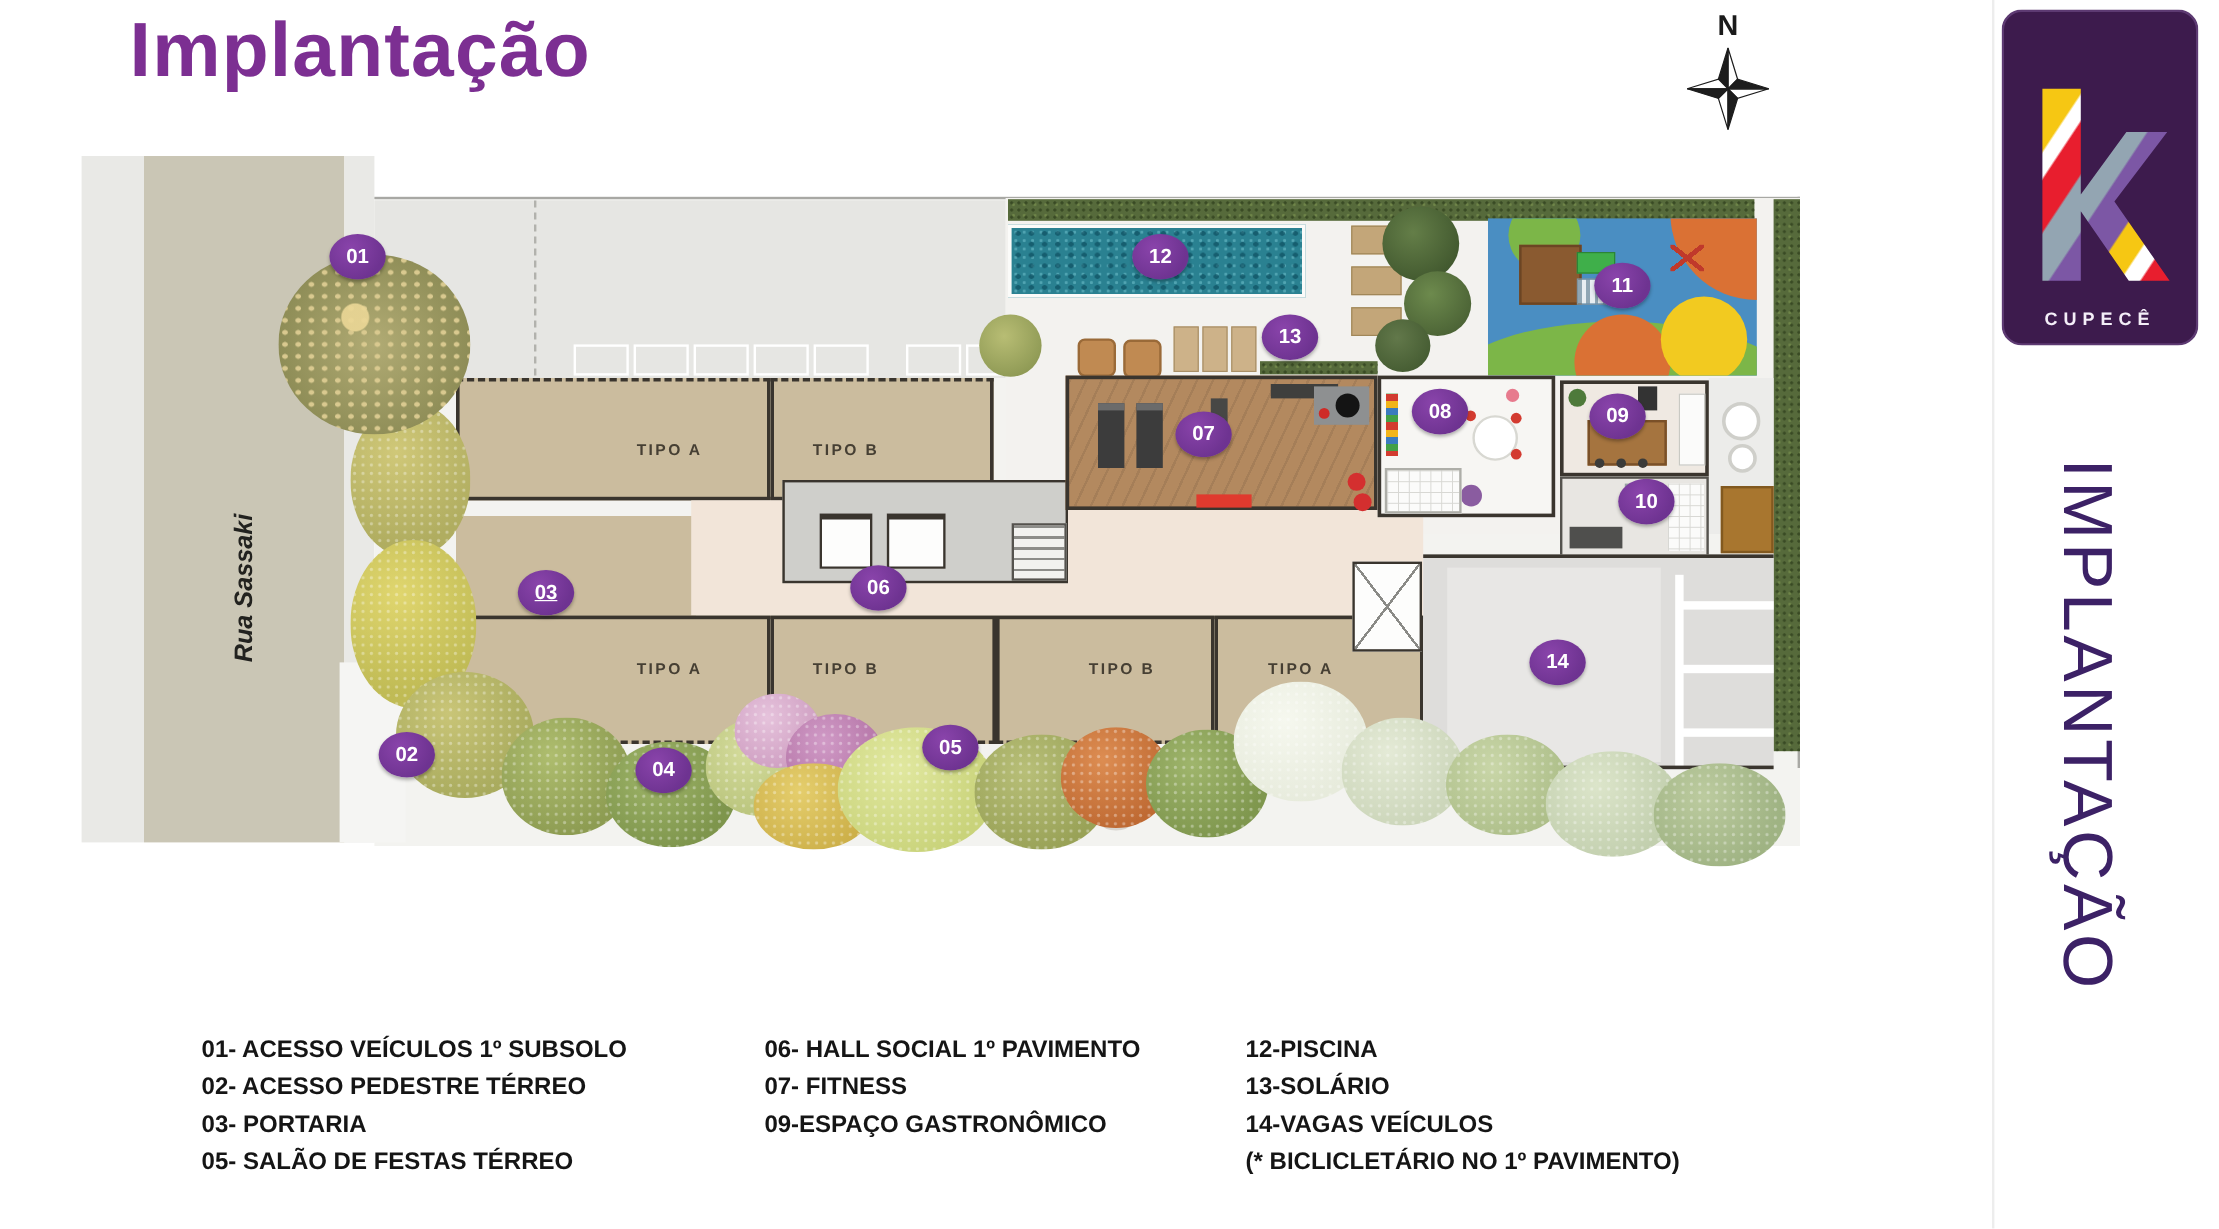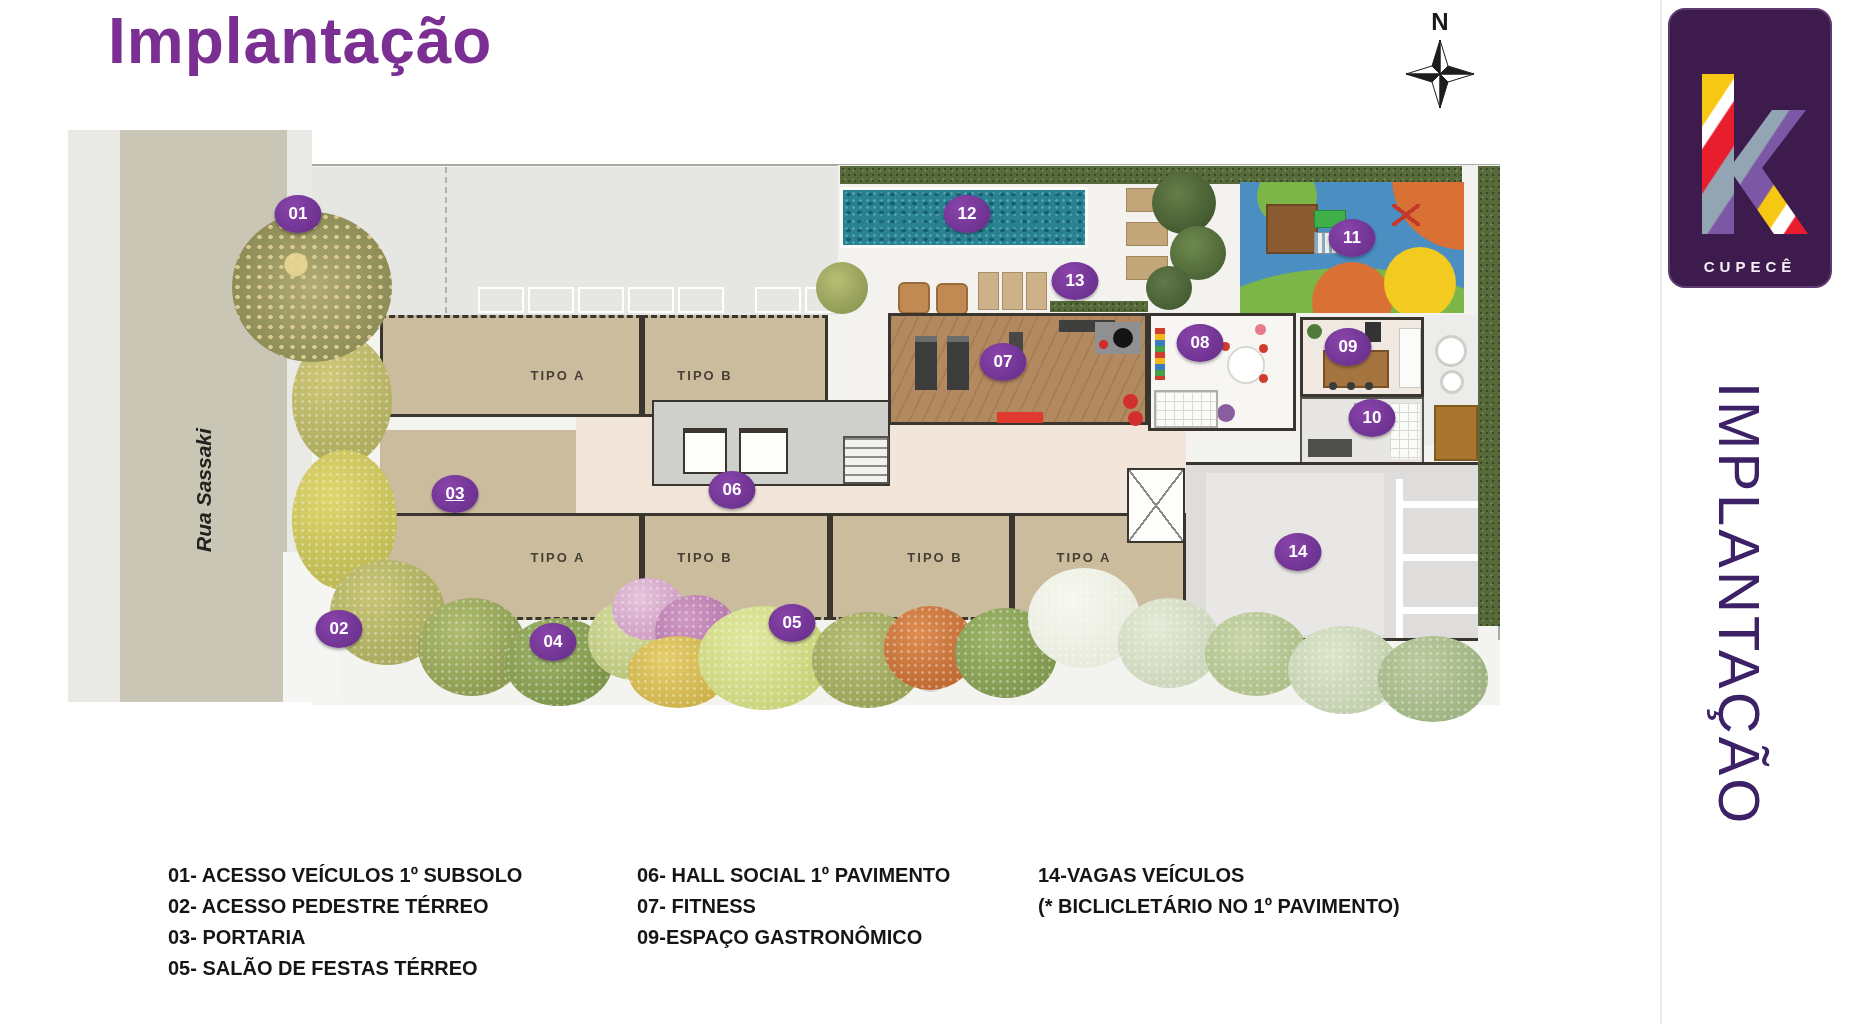--- a/index.html
+++ b/index.html
@@ -295,17 +295,19 @@
         <div style="">02- ACESSO PEDESTRE TÉRREO</div>
         <div style="">03- PORTARIA</div>
         <div style="">05- SALÃO DE FESTAS TÉRREO</div>
       </div>
       <div class="legend-col" style="left: 637px;">
         <div style="">06- HALL SOCIAL 1º PAVIMENTO</div>
         <div style="">07- FITNESS</div>
         <div style="">09-ESPAÇO GASTRONÔMICO</div>
       </div>
       <div class="legend-col" style="left: 1038px;">
+        <div style="">12-PISCINA</div>
+        <div style="">13-SOLÁRIO</div>
         <div style="">14-VAGAS VEÍCULOS</div>
         <div style="">(* BICLICLETÁRIO NO 1º PAVIMENTO)</div>
       </div>
     </div>
 </div>
 
 </body></html>

